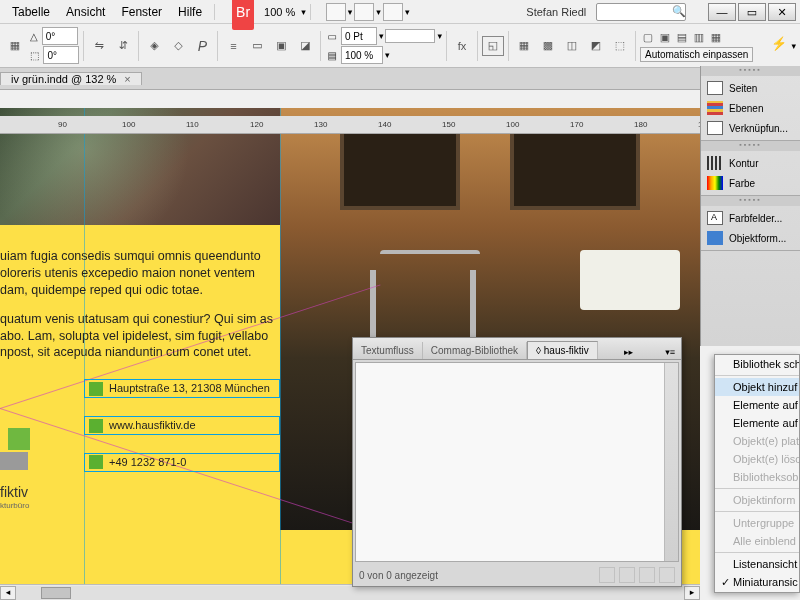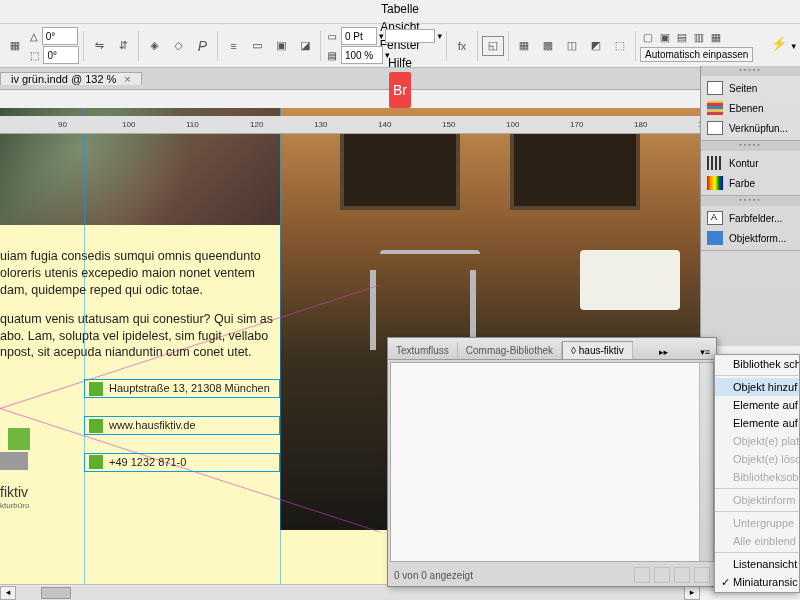--- a/index.html
+++ b/index.html
@@ -1,17 +1,17 @@
 <!DOCTYPE html>
 <html><head>
 <meta charset="utf-8">
 <style>
 * { margin:0; padding:0; box-sizing:border-box; font-family:"Segoe UI",Tahoma,sans-serif; }
 body { width:800px; height:600px; overflow:hidden; background:#f0f0f0; position:relative; }
-.menubar { height:24px; background:#f0f0f0; display:flex; align-items:center; padding:0 4px; font-size:12px; border-bottom:1px solid #ccc;flex-direction:column; }
+.menubar { height:24px; background:#f0f0f0; display:flex; align-items:center; padding:0 4px; font-size:12px; border-bottom:1px solid #ccc; }
 .menubar .menu-item { padding:2px 8px; cursor:pointer; }
 .menubar .spacer { flex:1; }
 .menubar .br-btn { background:#ef4444; color:#fff; padding:10px 4px; font-size:14px; border-radius:2px; margin:0 4px; }
 .menubar .zoom { padding:0 6px; font-size:11px; }
 .menubar .dd-icon { width:20px; height:18px; border:1px solid #aaa; background:#f8f8f8; margin:0 2px; display:inline-block; }
 .menubar .user { padding:0 10px; font-size:11px; color:#333; }
 .menubar .search { width:90px; height:18px; background:#fff; border:1px solid #999; border-radius:2px; font-size:11px; padding:0 4px; }
 .win-btns { display:flex; margin-left:6px; }
 .win-btn { width:28px; height:18px; border:1px solid #888; background:linear-gradient(#fafafa,#d8d8d8); margin-left:2px; text-align:center; font-size:11px; line-height:16px; }
 .toolbar { height:44px; background:#f0f0f0; border-bottom:1px solid #bbb; display:flex; align-items:center; padding:2px 4px; gap:2px; }
@@ -19,21 +19,21 @@
 .toolbar .tb-sep { width:1px; height:30px; background:#ccc; margin:0 2px; }
 .toolbar .tb-input { width:36px; height:18px; border:1px solid #aaa; background:#fff; font-size:10px; padding:0 3px; }
 .toolbar .tb-label { font-size:10px; color:#333; padding:0 2px; }
 .toolbar .auto-fit { font-size:10px; border:1px solid #aaa; padding:1px 4px; background:#f4f4f4; }
 .toolbar .lightning { width:18px; height:20px; font-size:13px; margin-left:auto; }
 .doctab { height:22px; background:#d4d4d4; border-bottom:1px solid #aaa; display:flex; align-items:center; }
 .doctab .tab { background:#e8e8e8; border:1px solid #aaa; border-bottom:none; padding:0 10px; font-size:11px; display:flex; align-items:center; }
 .doctab .tab .x { margin-left:8px; color:#666; cursor:pointer; }
 .ruler-h { position:absolute; top:90px; left:0; width:700px; height:18px; background:#e0e0e0; border-bottom:1px solid #aaa; font-size:8px; display:flex; align-items:center; overflow:hidden; z-index:2;margin-top:26px; }
 .ruler-h .ticklabel { position:absolute; font-size:8px; color:#333; }
-.canvas { position:absolute; top:108px; left:0; width:700px; height:480px; background:#fef9c3; overflow:hidden; }
+.canvas { position:absolute; top:108px; left:0; width:700px; height:480px; background:#fde047; overflow:hidden; }
 .canvas .image-top-left { position:absolute; top:-8px; left:0; width:280px; height:125px; background:linear-gradient(135deg,#3a4a35 0%,#5a6a50 30%,#6a5040 60%,#4a3530 100%); }
 .canvas .image-top-left::after { content:""; position:absolute; inset:0; background:radial-gradient(circle at 30% 40%,rgba(200,220,180,0.3),transparent 50%); }
 .canvas .image-right { position:absolute; top:-8px; left:280px; width:420px; height:430px; background:linear-gradient(180deg,#c89050 0%,#8a5a30 30%,#3a3020 60%,#1a1815 100%); }
 .canvas .image-right .window { position:absolute; top:20px; left:60px; width:120px; height:90px; background:#2a2015; border:4px solid #5a4530; }
 .canvas .image-right .window2 { position:absolute; top:20px; left:230px; width:130px; height:90px; background:#2a2015; border:4px solid #5a4530; }
 .canvas .image-right .sofa { position:absolute; top:150px; right:20px; width:100px; height:60px; background:#f0f0e8; border-radius:4px; }
 .canvas .image-right .rail { position:absolute; top:150px; left:100px; width:100px; height:12px; border-top:4px solid #b8b8b8; border-radius:4px; }
 .canvas .image-right .rail2 { position:absolute; top:170px; left:90px; width:6px; height:80px; background:#b8b8b8; }
 .canvas .image-right .rail3 { position:absolute; top:170px; left:190px; width:6px; height:80px; background:#b8b8b8; }
 .canvas .textblock { position:absolute; top:140px; left:0; width:280px; font-size:12.5px; line-height:1.35; color:#222; }
@@ -57,21 +57,21 @@
 .right-panel .panel-item .pico.layers { background:repeating-linear-gradient(0deg,#d04040 0,#d04040 3px,#f0c040 3px,#f0c040 6px,#4080d0 6px,#4080d0 9px); }
 .right-panel .panel-item .pico.links { background:#fff; border:1px solid #666; }
 .right-panel .panel-item .pico.stroke { background:repeating-linear-gradient(90deg,#333 0,#333 2px,transparent 2px,transparent 4px); }
 .right-panel .panel-item .pico.swatch { background:conic-gradient(#d04040,#f0c040,#40a040,#4080d0); }
 .right-panel .panel-item .pico.color { background:linear-gradient(90deg,red,orange,yellow,green,blue); }
 .right-panel .panel-item .pico.para { background:#fff; border:1px solid #666; position:relative; }
 .right-panel .panel-item .pico.para::after { content:"¶"; position:absolute; font-size:9px; top:-1px; left:2px; }
 .right-panel .panel-item .pico.char { background:#fff; border:1px solid #666; position:relative; }
 .right-panel .panel-item .pico.char::after { content:"A"; position:absolute; font-size:9px; top:0; left:3px; }
 .right-panel .panel-item .pico.obj { background:#4080d0; }
-.lib-panel { position:absolute; top:337px; left:387px; width:330px; height:250px; background:#d8d8d8; border:1px solid #888; box-shadow:2px 2px 6px rgba(0,0,0,0.3); z-index:5; }
+.lib-panel { position:absolute; top:337px; left:352px; width:330px; height:250px; background:#d8d8d8; border:1px solid #888; box-shadow:2px 2px 6px rgba(0,0,0,0.3); z-index:5; }
 .lib-panel .lib-tabs { height:22px; background:linear-gradient(#e8e8e8,#d0d0d0); display:flex; align-items:flex-end; font-size:10px; border-bottom:1px solid #999; }
 .lib-panel .lib-tab { padding:3px 8px; border-right:1px solid #bbb; cursor:pointer; color:#555; }
 .lib-panel .lib-tab.active { background:#e8e8e8; border-top:1px solid #999; border-left:1px solid #999; color:#000; }
 .lib-panel .lib-tabs .lib-expand { margin-left:auto; padding:2px 6px; font-size:9px; }
 .lib-panel .lib-body { height:200px; background:#f8f8f8; border:1px solid #aaa; margin:2px; position:relative; }
 .lib-panel .lib-body .sb { position:absolute; right:0; top:0; width:14px; height:100%; background:linear-gradient(#e0e0e0,#d0d0d0); border-left:1px solid #bbb; }
 .lib-panel .lib-footer { height:22px; display:flex; align-items:center; padding:0 6px; font-size:10px; color:#555; }
 .lib-panel .lib-footer .lf-icons { margin-left:auto; display:flex; gap:4px; }
 .lib-panel .lib-footer .lf-ico { width:16px; height:16px; border:1px solid #aaa; opacity:0.5; }
 .ctx-menu { position:absolute; top:354px; right:0; width:86px; background:#f4f4f4; border:1px solid #999; box-shadow:-2px 2px 6px rgba(0,0,0,0.3); font-size:11px; z-index:10; }

